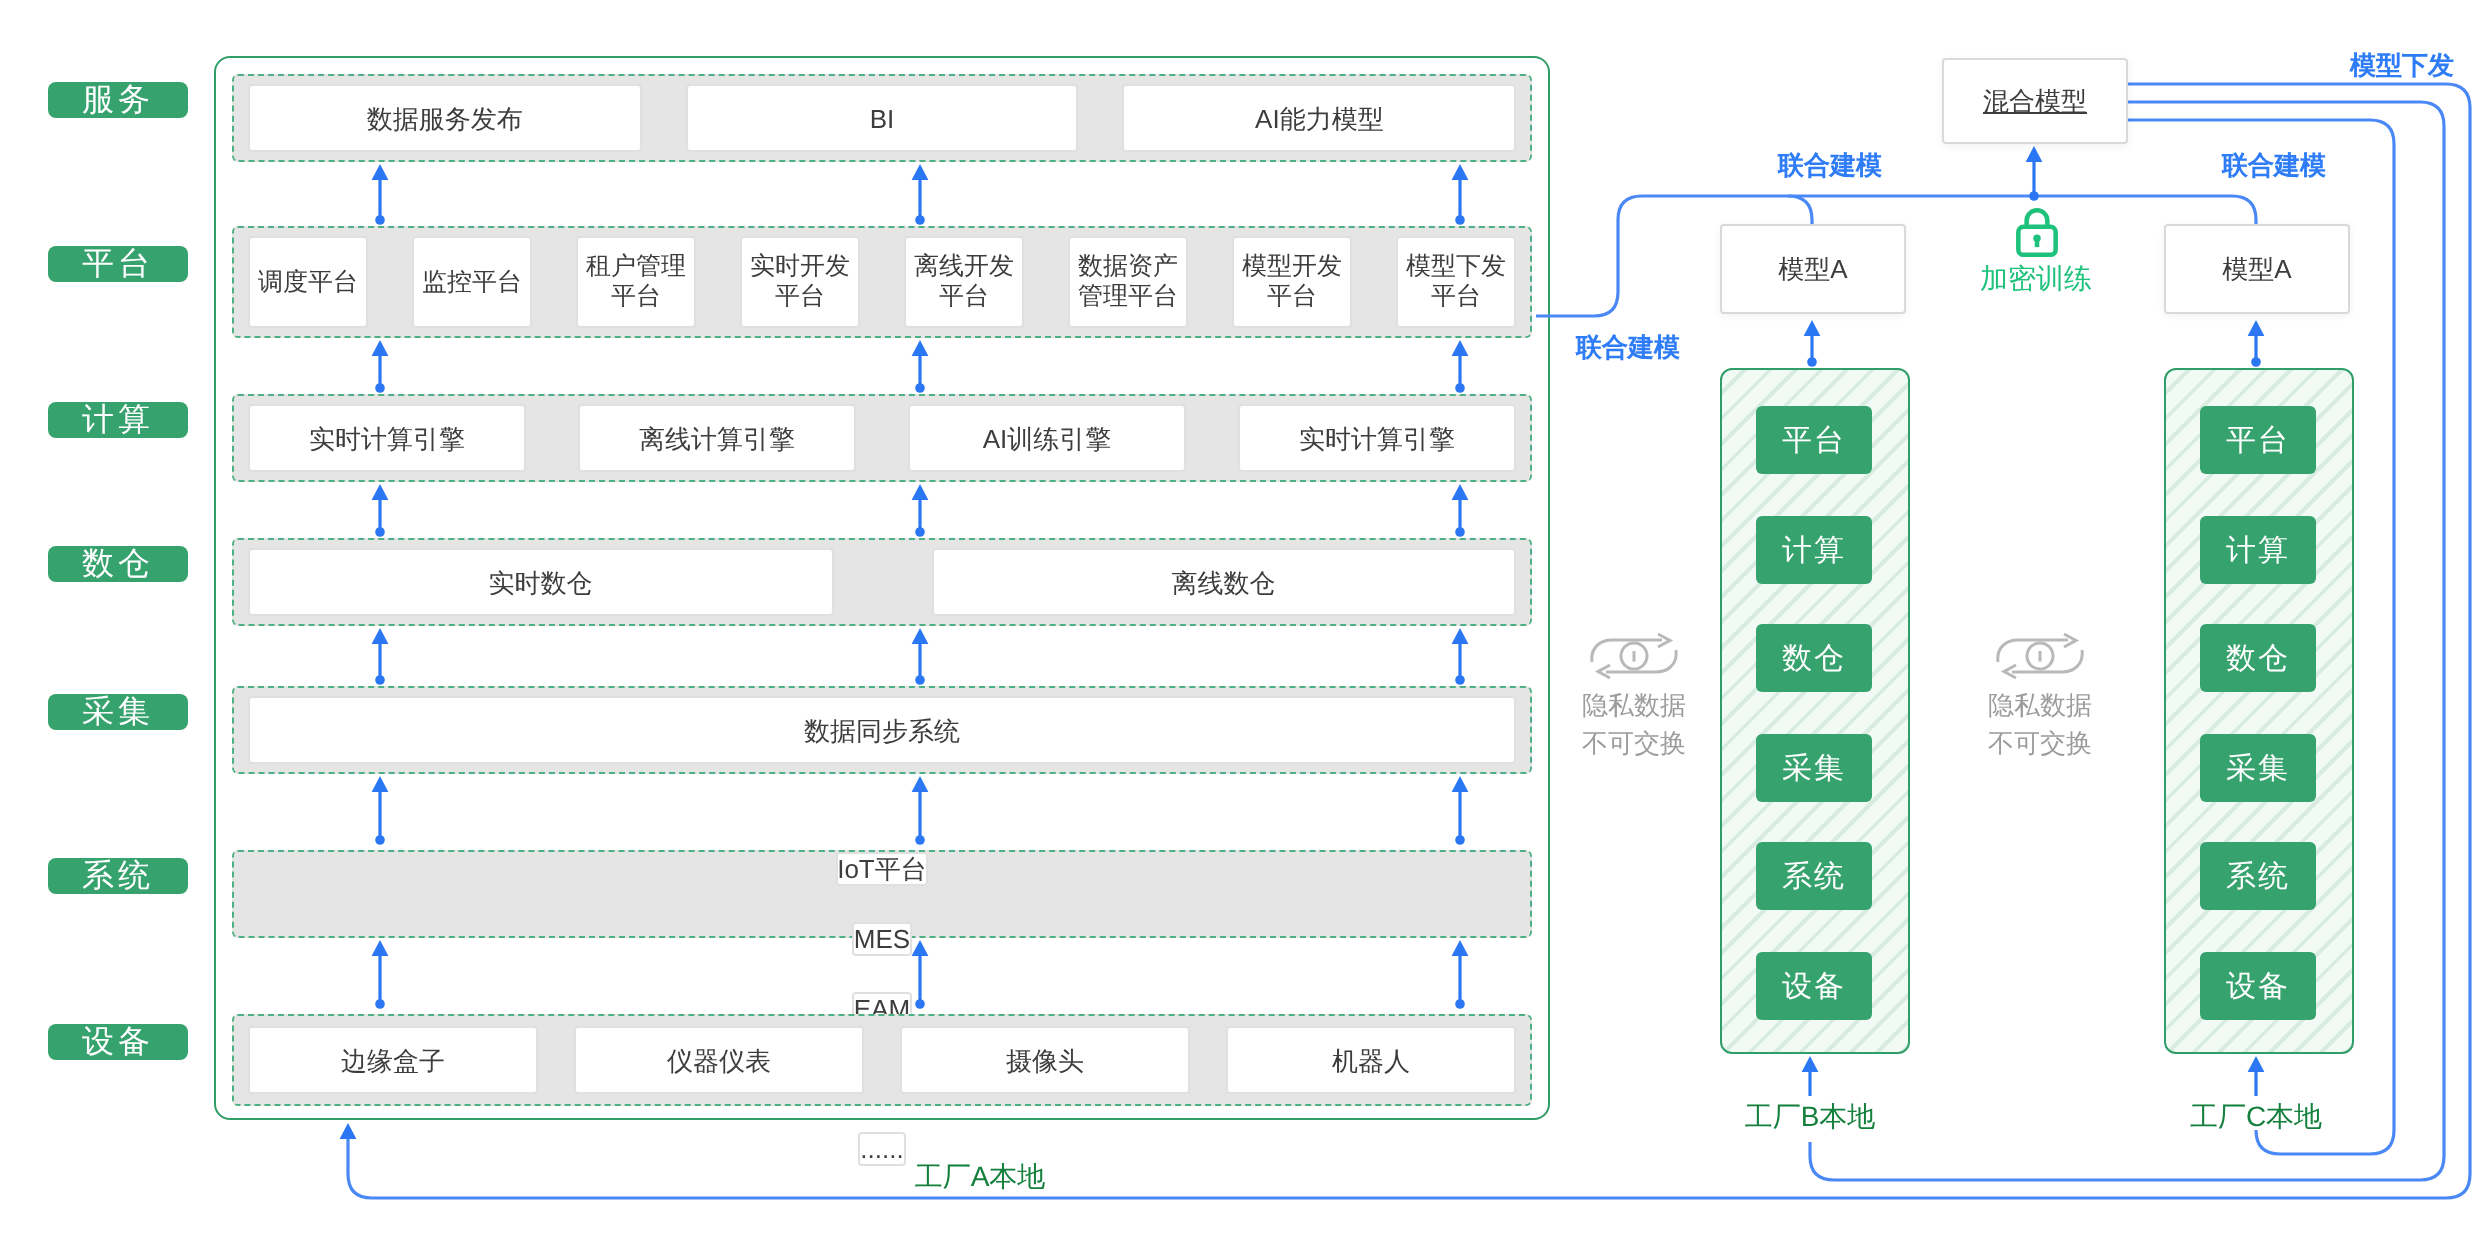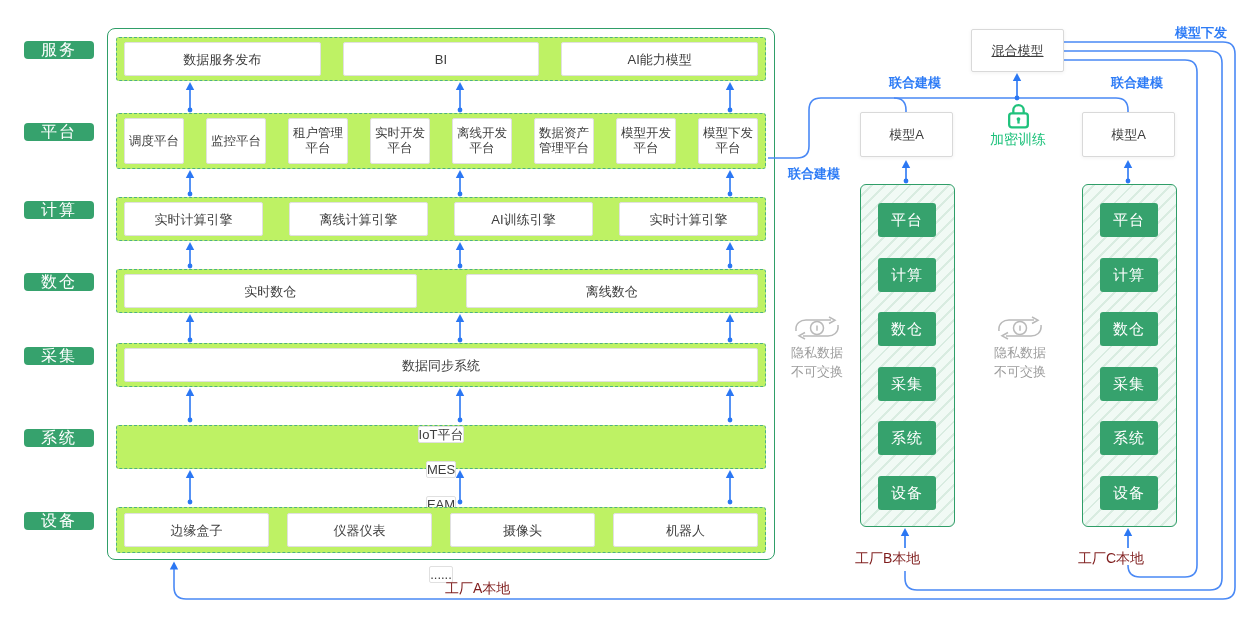--- a/index.html
+++ b/index.html
@@ -6,39 +6,39 @@
   #stage{position:relative;width:1240px;height:624px;background:#fff;overflow:hidden;
          font-family:"Liberation Sans","DejaVu Sans",sans-serif;}
   
   .side-label{position:absolute;left:24px;width:70px;height:18px;background:#36a26d;
     color:#fff;border-radius:4px;display:flex;align-items:center;justify-content:center;
     font-size:16px;letter-spacing:2px;}
   
   #factory-a{position:absolute;left:107px;top:28px;width:668px;height:532px;
     border:1.5px solid #2f9e68;border-radius:8px;background:#fff;box-sizing:border-box;}
   .row{position:absolute;left:8px;width:650px;border:1px dashed #4eb183;border-radius:3px;
-    background:#bef264;display:flex;align-items:center;padding:0 7px;box-sizing:border-box;}
+    background:#e5e5e5;display:flex;align-items:center;padding:0 7px;box-sizing:border-box;}
   .node{flex:1;background:#fff;border:1px solid #e0e0e0;border-radius:2px;height:32px;
     display:flex;align-items:center;justify-content:center;font-size:13px;color:#3d3d3d;
     text-align:center;white-space:pre-line;line-height:15px;}
   .row.tall .node{height:44px;font-size:12.5px;}
   
   .factory-col{position:absolute;top:184px;width:95px;height:343px;border:1.5px solid #2f9e68;
     border-radius:6px;box-sizing:border-box;
     background:repeating-linear-gradient(135deg,#f1faf5 0px,#f1faf5 7px,#d9ece1 7px,#d9ece1 9px);}
   .layer-box{position:absolute;left:17px;width:58px;height:34px;background:#36a26d;color:#fff;
     border-radius:3px;display:flex;align-items:center;justify-content:center;font-size:15px;
     letter-spacing:1px;}
   
   .card{position:absolute;background:#fff;border:1px solid #d9d9d9;border-radius:2px;
     box-shadow:0 1px 4px rgba(0,0,0,.06);display:flex;align-items:center;justify-content:center;
     font-size:13px;color:#3d3d3d;box-sizing:border-box;}
   
   .blue-label{position:absolute;color:#2e7cf6;font-size:13px;font-weight:bold;text-align:center;}
-  .caption{position:absolute;color:#7f1d1d;font-size:14px;}
+  .caption{position:absolute;color:#15803d;font-size:14px;text-align:center;}
   .green-label{position:absolute;color:#1fc27c;font-size:14px;text-align:center;}
   .gray-note{position:absolute;color:#9c9c9c;font-size:13px;line-height:19px;text-align:center;}
   .abs{position:absolute;}
   #overlay{position:absolute;left:0;top:0;pointer-events:none;}
 </style>
 </head>
 <body>
 
 <div id="stage">
 

